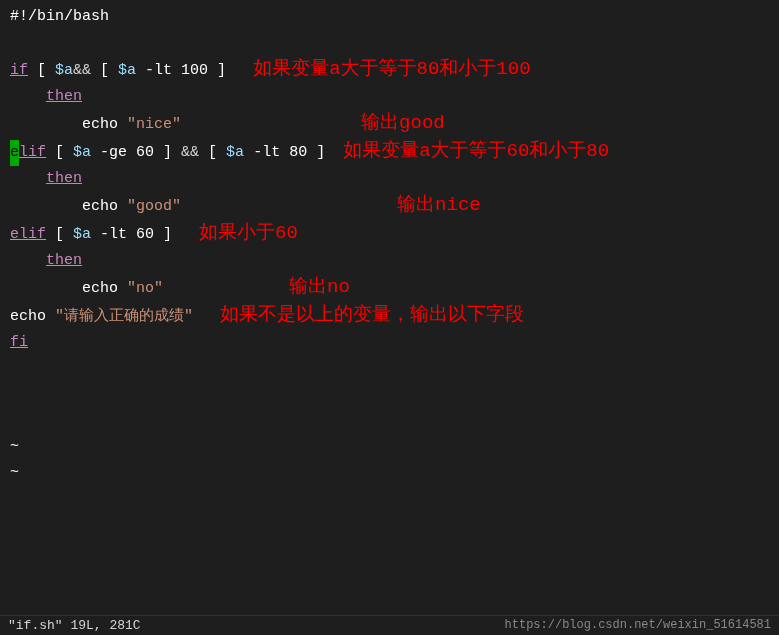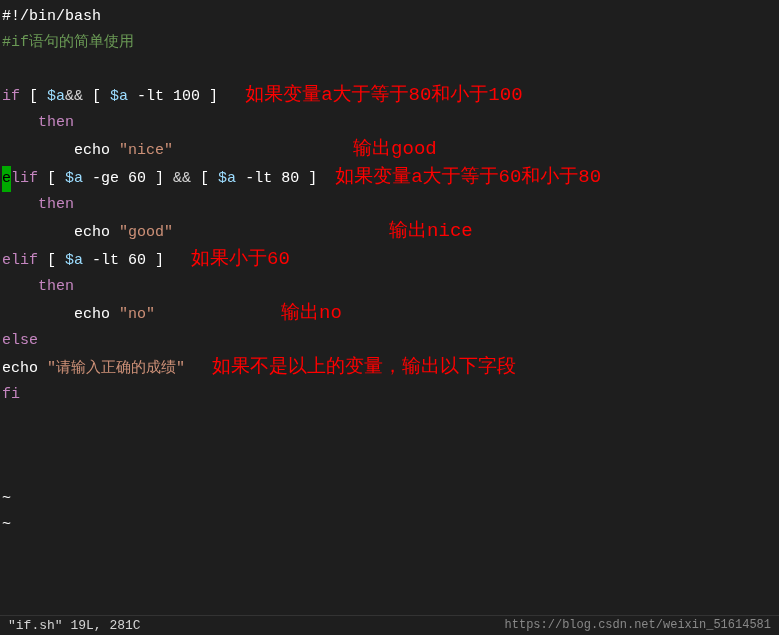--- a/index.html
+++ b/index.html
@@ -8,34 +8,34 @@
       font-family: 'Courier New', Courier, monospace;
       font-size: 15px;
       width: 779px;
       height: 635px;
       overflow: hidden;
       position: relative;
     }
     .editor {
       background: #1e1e1e;
       color: #d4d4d4;
-      padding: 4px 0;
+      padding: 4px 8px;
       line-height: 26px;
       width: 100%;
       height: 100%;
     }
     .line {
       display: flex;
       align-items: baseline;
       padding: 0 2px;
       white-space: pre;
     }
     .c-shebang { color: #ffffff; }
     .c-hash-comment { color: #6a9955; }
-    .c-keyword { color: #c586c0; }
+    .c-keyword { color: #c586c0; text-decoration: underline; }
     .c-var { color: #9cdcfe; }
     .c-operator { color: #d4d4d4; }
     .c-string { color: #ce9178; }
     .c-comment-zh { color: #ff0000; font-size: 19px; }
     .c-bright-white { color: #ffffff; }
     .blank-line { height: 26px; }
     .status-bar {
       position: absolute;
       bottom: 0;
       left: 0;
@@ -51,23 +51,20 @@
   </style>
 </head>
 <body>
 
 <div class="editor">
 
   <div class="line">
     <span class="c-shebang">#!/bin/bash</span>
   </div>
 
-  <div class="line">
-    <span class="c-hash-comment">#if语句的简单使用</span>
-  </div>
 
 
   <div class="line blank-line"></div>
 
   <div class="line">
     <span class="c-keyword">if</span><span class="c-bright-white"> [ </span><span class="c-var">$a</span><span class="c-operator">&amp;&amp;</span><span class="c-bright-white"> [ </span><span class="c-var">$a</span><span class="c-bright-white"> -lt 100 ]   </span><span class="c-comment-zh">如果变量a大于等于80和小于100</span>
   </div>
 
   <div class="line">
     <span class="c-bright-white">    </span><span class="c-keyword">then</span>
@@ -94,23 +91,20 @@
   </div>
 
   <div class="line">
     <span class="c-bright-white">    </span><span class="c-keyword">then</span>
   </div>
 
   <div class="line">
     <span class="c-bright-white">        echo </span><span class="c-string">"no"</span><span class="c-bright-white">              </span><span class="c-comment-zh">输出no</span>
   </div>
 
-  <div class="line">
-    <span class="c-keyword">else</span>
-  </div>
 
   <div class="line">
     <span class="c-bright-white">echo </span><span class="c-string">"请输入正确的成绩"</span><span class="c-bright-white">   </span><span class="c-comment-zh">如果不是以上的变量，输出以下字段</span>
   </div>
 
   <div class="line">
     <span class="c-keyword">fi</span>
   </div>
 
   <div class="line blank-line"></div>

